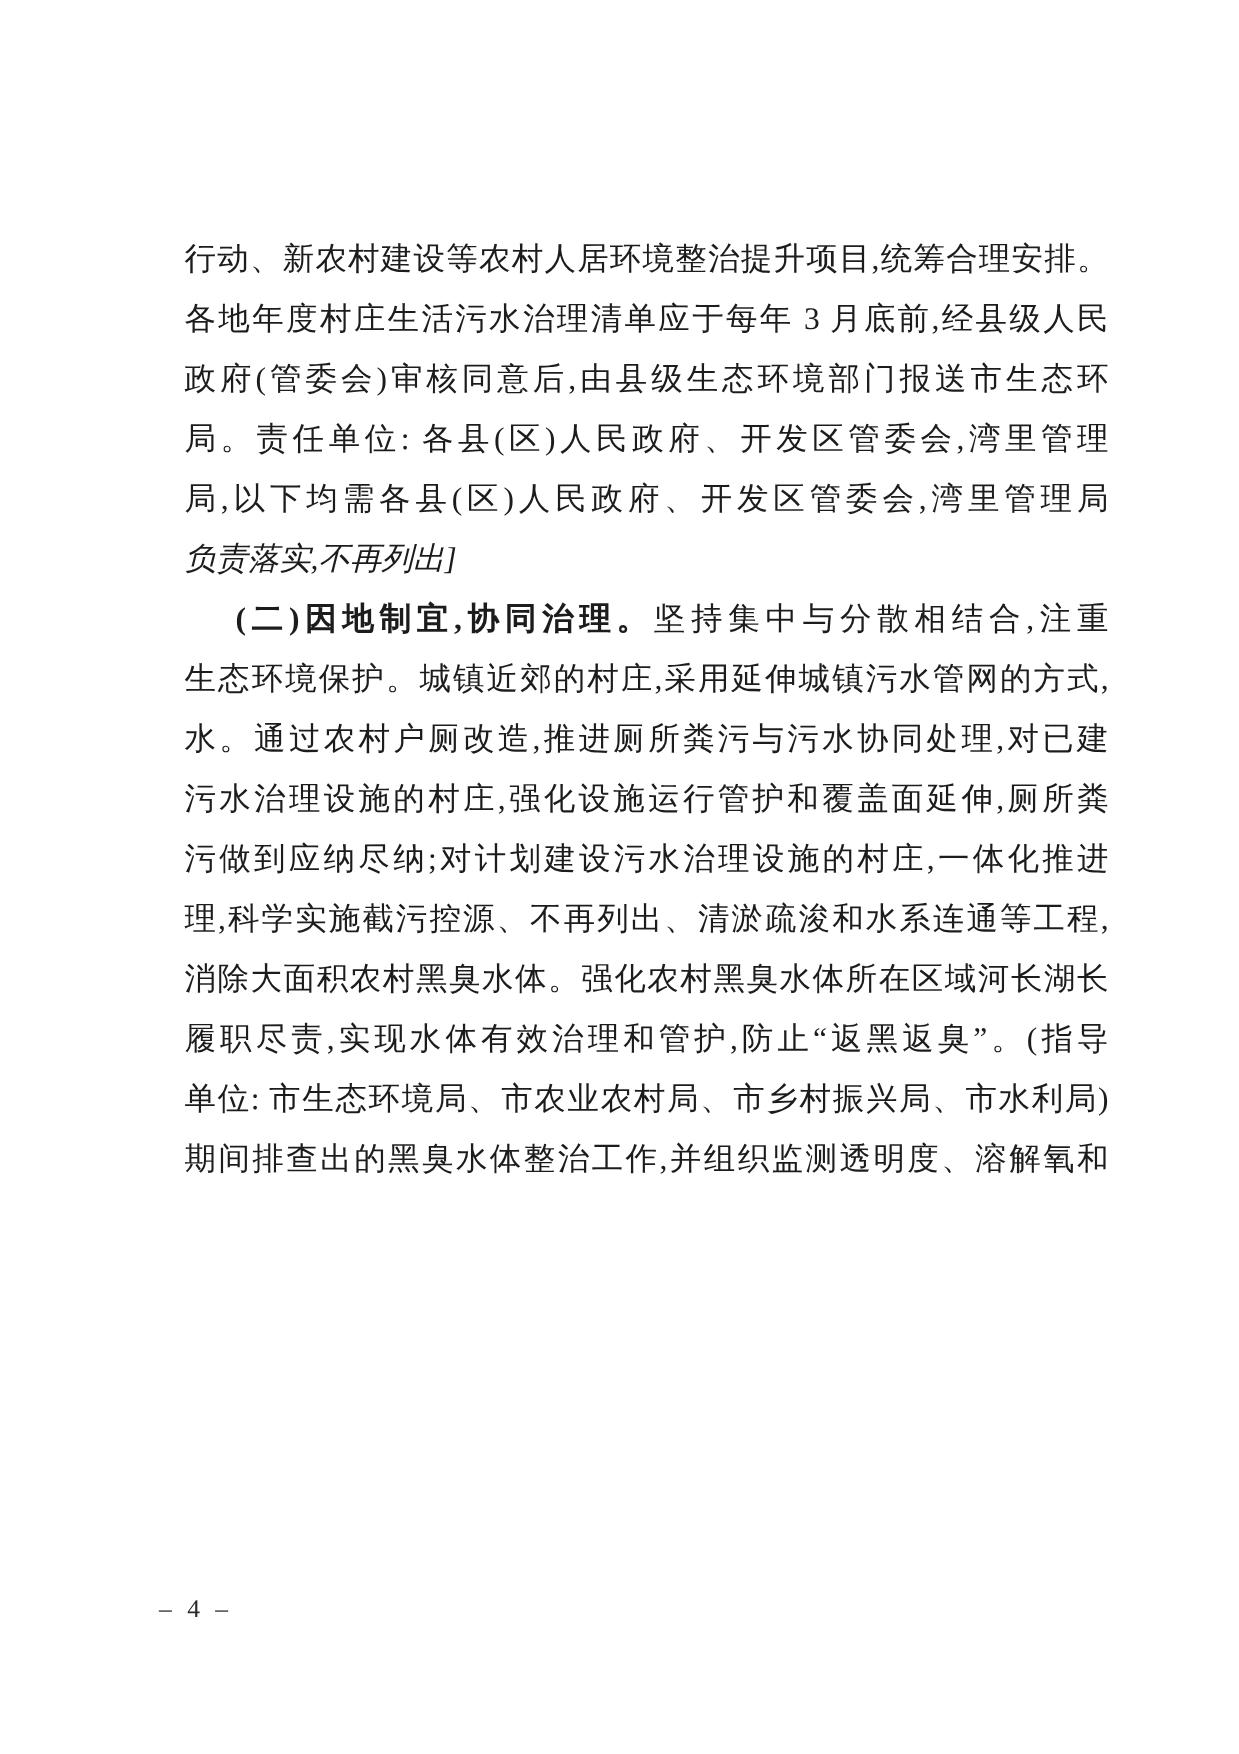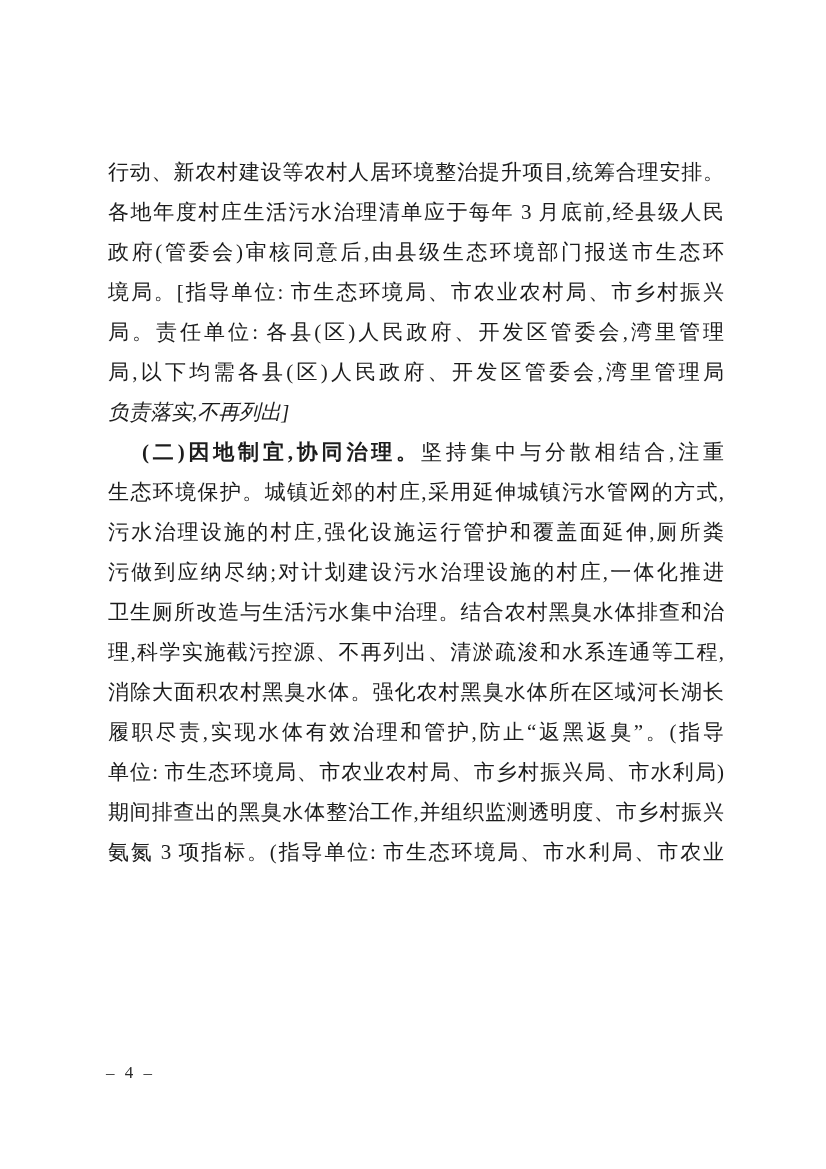--- a/index.html
+++ b/index.html
@@ -11,21 +11,21 @@
     position: relative;
     width: 826px;
     height: 1169px;
     background: #ffffff;
     font-family: "Liberation Serif", "DejaVu Serif", serif;
     color: #1c1c1c;
     overflow: hidden;
   }
   .textblock {
     position: absolute;
-    left: 108px;
+    left: 123px;
     top: 152px;
     width: 616px;
   }
   .line {
     height: 40px;
     line-height: 40px;
     font-size: 21px;
     text-align: justify;
     text-align-last: justify;
     text-justify: inter-character;
@@ -55,34 +55,32 @@
 </style>
 </head>
 <body>
 
 <div class="page">
   <div class="textblock">
 
     <div class="line">行动、新农村建设等农村人居环境整治提升项目,统筹合理安排。</div>
     <div class="line">各地年度村庄生活污水治理清单应于每年 3 月底前,经县级人民</div>
     <div class="line">政府(管委会)审核同意后,由县级生态环境部门报送市生态环</div>
-    <div class="line">境局。[指导单位: 市生态环境局、市农业农村局、市乡村振兴</div>
     <div class="line">局。责任单位: 各县(区)人民政府、开发区管委会,湾里管理</div>
     <div class="line">局,以下均需各县(区)人民政府、开发区管委会,湾里管理局</div>
     <div class="line para-end">负责落实,不再列出]</div>
 
     <div class="line indent"><span class="head">(二)因地制宜,协同治理。</span><span>坚持集中与分散相结合,注重</span></div>
 
     <div class="line">生态环境保护。城镇近郊的村庄,采用延伸城镇污水管网的方式,</div>
+    <div class="line">水。通过农村户厕改造,推进厕所粪污与污水协同处理,对已建</div>
     <div class="line">污水治理设施的村庄,强化设施运行管护和覆盖面延伸,厕所粪</div>
     <div class="line">污做到应纳尽纳;对计划建设污水治理设施的村庄,一体化推进</div>
-    <div class="line">卫生厕所改造与生活污水集中治理。结合农村黑臭水体排查和治</div>
     <div class="line">理,科学实施截污控源、不再列出、清淤疏浚和水系连通等工程,</div>
     <div class="line">消除大面积农村黑臭水体。强化农村黑臭水体所在区域河长湖长</div>
     <div class="line">履职尽责,实现水体有效治理和管护,防止“返黑返臭”。(指导</div>
     <div class="line">单位: 市生态环境局、市农业农村局、市乡村振兴局、市水利局)</div>
-    <div class="line">期间排查出的黑臭水体整治工作,并组织监测透明度、市乡村振兴</div>
-    <div class="line">氨氮 3 项指标。(指导单位: 市生态环境局、市水利局、市农业</div>
+    <div class="line">期间排查出的黑臭水体整治工作,并组织监测透明度、溶解氧和</div>
 
   </div>
 
   <div class="page-number">– 4 –</div>
 </div>
 
 </body></html>

